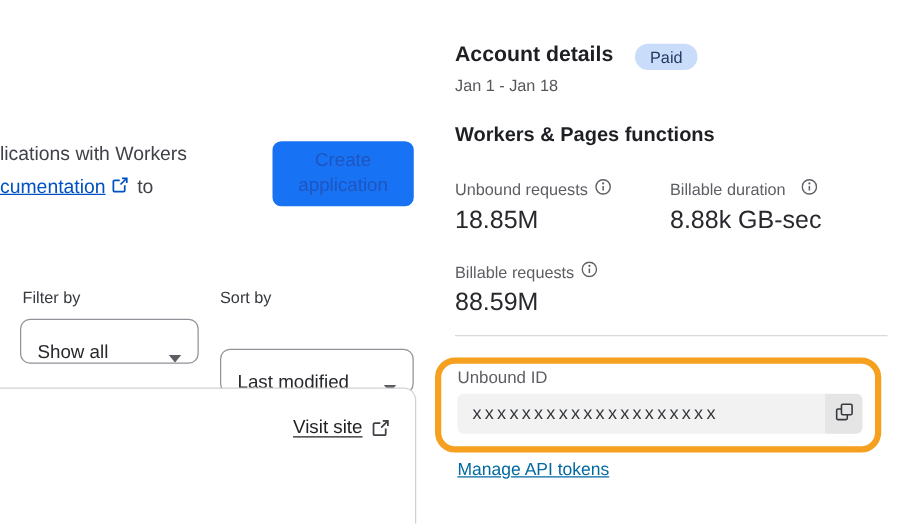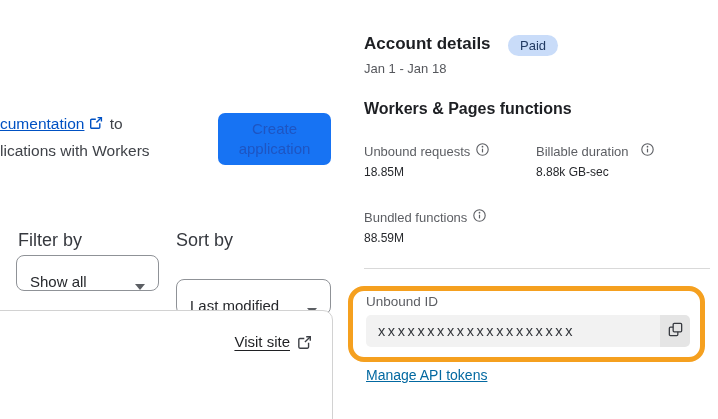--- a/index.html
+++ b/index.html
@@ -7,66 +7,66 @@
   .stage{position:relative;width:718px;height:419px;overflow:hidden;background:#fff;}
   .abs{position:absolute;}
 
   
   .intro{left:0;top:111px;width:210px;font-size:15.5px;line-height:26px;color:#3f4248;white-space:nowrap;}
   .intro a{color:#0051c3;text-decoration:underline;cursor:pointer;}
   .ext-icon{display:inline-block;vertical-align:-1px;margin:0 2px 0 5px;}
   .create-btn{left:218px;top:113px;width:113px;height:52px;background:#1773f3;color:#1e55c2;
     border:none;border-radius:7px;font-size:15px;line-height:1.32;font-family:inherit;
     display:flex;align-items:center;justify-content:center;text-align:center;cursor:pointer;padding:0 8px;}
-  .ctl-label{font-size:18px;color:#36393f;}
+  .ctl-label{font-size:13px;color:#36393f;}
   .dropdown{top:255px;height:36px;border:1px solid #8f9297;border-radius:8px;background:#fff;
     display:flex;align-items:flex-end;justify-content:space-between;padding:0 13px;box-sizing:border-box;
     font-size:15px;color:#26282c;cursor:pointer;}
   .caret{width:0;height:0;border-left:5px solid transparent;border-right:5px solid transparent;
     border-top:6px solid #5b5e63;margin-left:10px;}
   .site-card{left:-16px;top:310px;width:347px;height:130px;border:1px solid #d2d2d2;border-radius:10px;background:#fff;}
   .visit-link{position:absolute;top:22px;right:42px;font-size:15px;color:#1f2023;text-decoration:underline;
     text-underline-offset:3px;cursor:pointer;white-space:nowrap;}
   .visit-icon{position:absolute;top:24px;right:20px;}
 
   
   .acct-title{left:364px;top:34px;font-size:17px;font-weight:700;color:#1d1f23;}
   .badge{left:508px;top:35px;background:#c9dcf9;color:#223b63;font-size:13px;
     padding:4px 12px;border-radius:13px;line-height:1;}
   .date-range{left:364px;top:61px;font-size:13px;color:#55575c;}
   .section-title{left:364px;top:100px;font-size:16px;font-weight:700;color:#1d1f23;}
   .stat-label{font-size:13px;color:#5c5e63;display:flex;align-items:center;gap:6px;}
-  .stat-value{font-size:12px;color:#26282c;}
+  .stat-value{font-size:20px;color:#26282c;}
   .divider{left:364px;top:268px;width:346px;height:1px;background:#d9d9d9;}
   .annotation{left:348px;top:286px;width:357px;height:76px;border:5px solid #f5a01f;border-radius:16px;
     box-sizing:border-box;pointer-events:none;}
   .acct-id-label{left:366px;top:294px;font-size:13.5px;color:#5c5e63;}
   .acct-id-row{left:366px;top:315px;width:324px;height:32px;display:flex;}
   .acct-id-field{flex:1;background:#f2f2f2;border-radius:5px 0 0 5px;display:flex;align-items:center;
     padding:0 12px;font-size:14.5px;letter-spacing:2.6px;color:#33363b;overflow:hidden;white-space:nowrap;}
   .copy-btn{width:30px;background:#e5e5e5;border:none;border-radius:0 5px 5px 0;cursor:pointer;
     display:flex;align-items:center;justify-content:center;padding:0;}
   .manage-link{left:366px;top:367px;font-size:14px;color:#0369a1;text-decoration:underline;cursor:pointer;}
 </style>
 </head>
 <body>
 
 <div class="stage">
 
   <div class="abs intro">
     <div>
+      <span>lications with Workers</span>
+    </div>
+    <div>
       <a>cumentation</a><span class="ext-icon"><svg width="14" height="14" viewBox="0 0 14 14" fill="none">
             <path d="M10.8 7.2v4.1a1 1 0 0 1-1 1H2.7a1 1 0 0 1-1-1V4.2a1 1 0 0 1 1-1h4.1" stroke="#0051c3" stroke-width="1.4"></path>
             <path d="M8.6 1.6h3.8v3.8" stroke="#0051c3" stroke-width="1.4"></path>
             <path d="M12.2 1.8 7.4 6.6" stroke="#0051c3" stroke-width="1.4"></path>
           </svg></span>
       <span>to</span>
-    </div>
-    <div>
-      <span>lications with Workers</span>
     </div>
   </div>
 
   <button class="abs create-btn">Create application</button>
 
   <div class="abs ctl-label" style="left:18px;top:230px;">Filter by</div>
   <div class="abs ctl-label" style="left:176px;top:230px;">Sort by</div>
 
   <div class="abs dropdown" style="left:16px;width:143px;">
     <span>Show all</span>
@@ -107,21 +107,21 @@
     <span>Billable duration</span>
     <span><svg width="13" height="13" viewBox="0 0 13 13" fill="none">
           <circle cx="6.5" cy="6.5" r="5.7" stroke="#5c5e63" stroke-width="1.1"></circle>
           <line x1="6.5" y1="5.7" x2="6.5" y2="9.4" stroke="#5c5e63" stroke-width="1.2"></line>
           <circle cx="6.5" cy="3.7" r="0.85" fill="#5c5e63"></circle>
         </svg></span>
   </div>
   <div class="abs stat-value" style="left:536px;top:165px;">8.88k GB-sec</div>
 
   <div class="abs stat-label" style="left:364px;top:209px;">
-    <span>Bundled functions</span>
+    <span>Billable requests</span>
     <span><svg width="13" height="13" viewBox="0 0 13 13" fill="none">
           <circle cx="6.5" cy="6.5" r="5.7" stroke="#5c5e63" stroke-width="1.1"></circle>
           <line x1="6.5" y1="5.7" x2="6.5" y2="9.4" stroke="#5c5e63" stroke-width="1.2"></line>
           <circle cx="6.5" cy="3.7" r="0.85" fill="#5c5e63"></circle>
         </svg></span>
   </div>
   <div class="abs stat-value" style="left:364px;top:231px;">88.59M</div>
 
   <div class="abs divider"></div>
 

